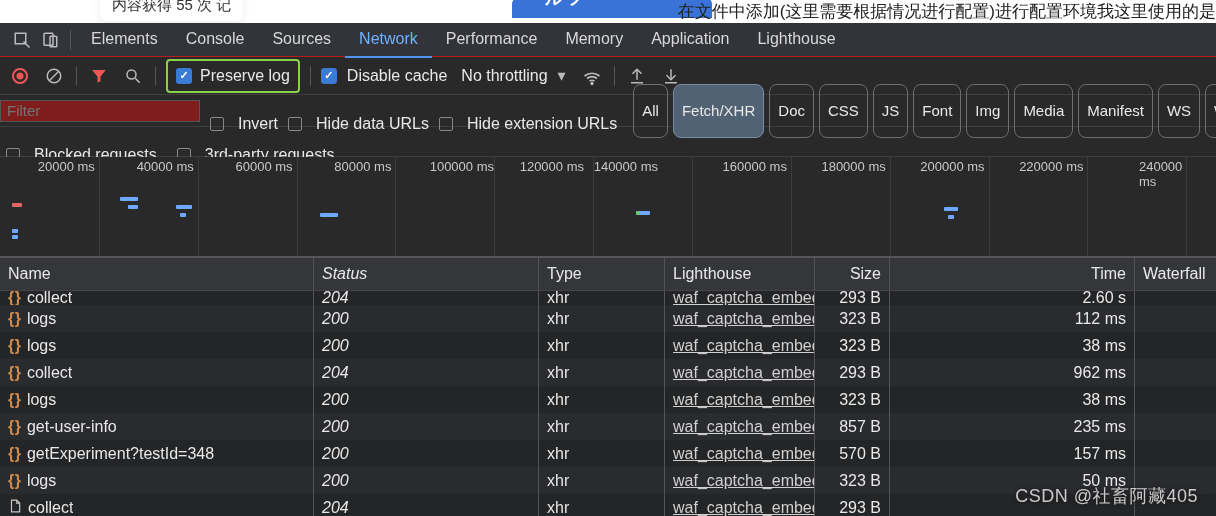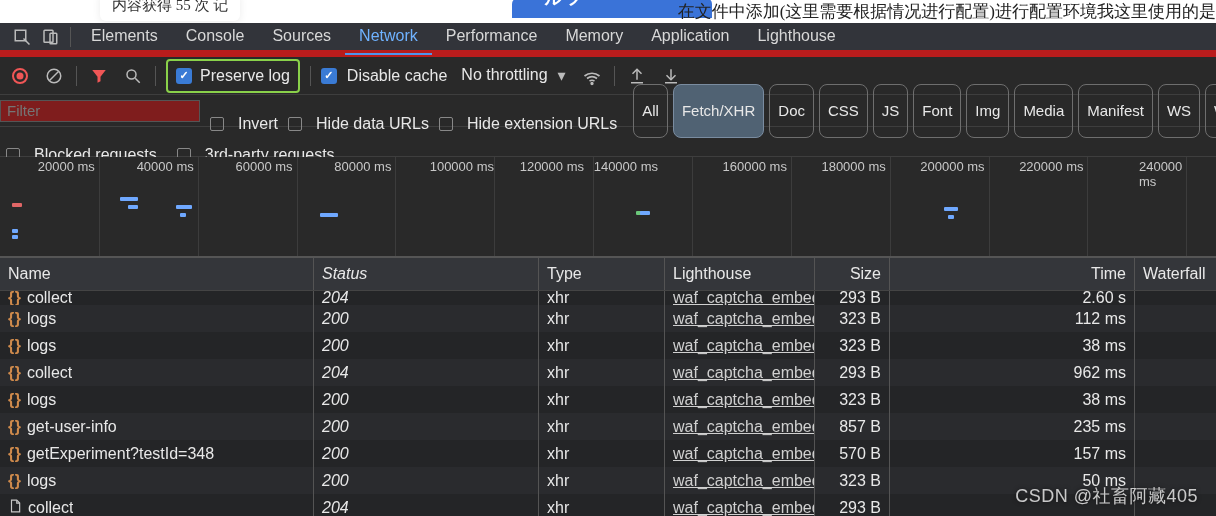--- a/index.html
+++ b/index.html
@@ -13,21 +13,20 @@
     color: #e8e8e8;
     -webkit-font-smoothing: antialiased;
   }
   .top-strip {
     background: #fff;
     height: 23px;
     position: relative;
     overflow: hidden;
     font-size: 15px;
     color: #333;
-    font-family: Liberation Serif, serif;
   }
   .top-strip .left-card {
     position: absolute; left: 100px; top: -10px;
     background: #fff; padding: 6px 12px; border-radius: 6px;
     box-shadow: 0 2px 8px rgba(0,0,0,.08);
     color: #333; font-weight: 500;
   }
   .top-strip .right-text {
     position: absolute; right: 0px; top: 0px; font-size: 17px;
     color: #222; font-weight: 500; white-space: nowrap;
@@ -36,21 +35,21 @@
     position: absolute; left: 512px; top: -2px;
     background: #3a73d8; height: 20px; width: 200px; border-radius: 6px 6px 0 0;
     color:#fff; font-size:18px; font-weight:600; padding:0 10px; line-height:0px;
     overflow:hidden;
   }
 
   .tabs-bar {
     display: flex; align-items: center;
     height: 34px;
     background: #32343a;
-    border-bottom: 7px solid #b91c1c;
+    border-bottom: 1px solid #b91c1c;
     padding: 0 8px;
     gap: 0px;
     font-size: 16px;
   }
   .tabs-bar .icon-btn {
     width: 28px; height: 28px;
     display: flex; align-items: center; justify-content: center;
     color: #bbb; cursor: pointer;
   }
   .tabs-bar .divider { width: 1px; height: 20px; background: #555; margin: 0 6px; }
@@ -76,21 +75,21 @@
     display: flex; align-items: center;
     border: 2px solid #8ad14a; border-radius: 4px;
     height: 34px; padding: 0 8px; gap: 8px;
   }
   .cb {
     width: 16px; height: 16px; border-radius: 3px;
     background: #3a7bd5; display:flex; align-items:center; justify-content:center;
     color: #fff; font-size: 11px; font-weight:bold;
   }
   .tb-label { color: #e8e8e8; white-space: nowrap; }
-  .select-like { display:flex; align-items:flex-start; gap:10px; padding:0 4px; }
+  .select-like { display:flex; align-items:center; gap:10px; padding:0 4px; }
   .divv { width:1px; height:20px; background:#555; }
 
   .filter-row {
     display: flex; align-items: center;
     height: 32px;
     background: #292929;
     border-bottom: 1px solid #3e3e3e;
     padding: 0 0 0 0; gap: 10px;
     font-size: 16px;
   }

